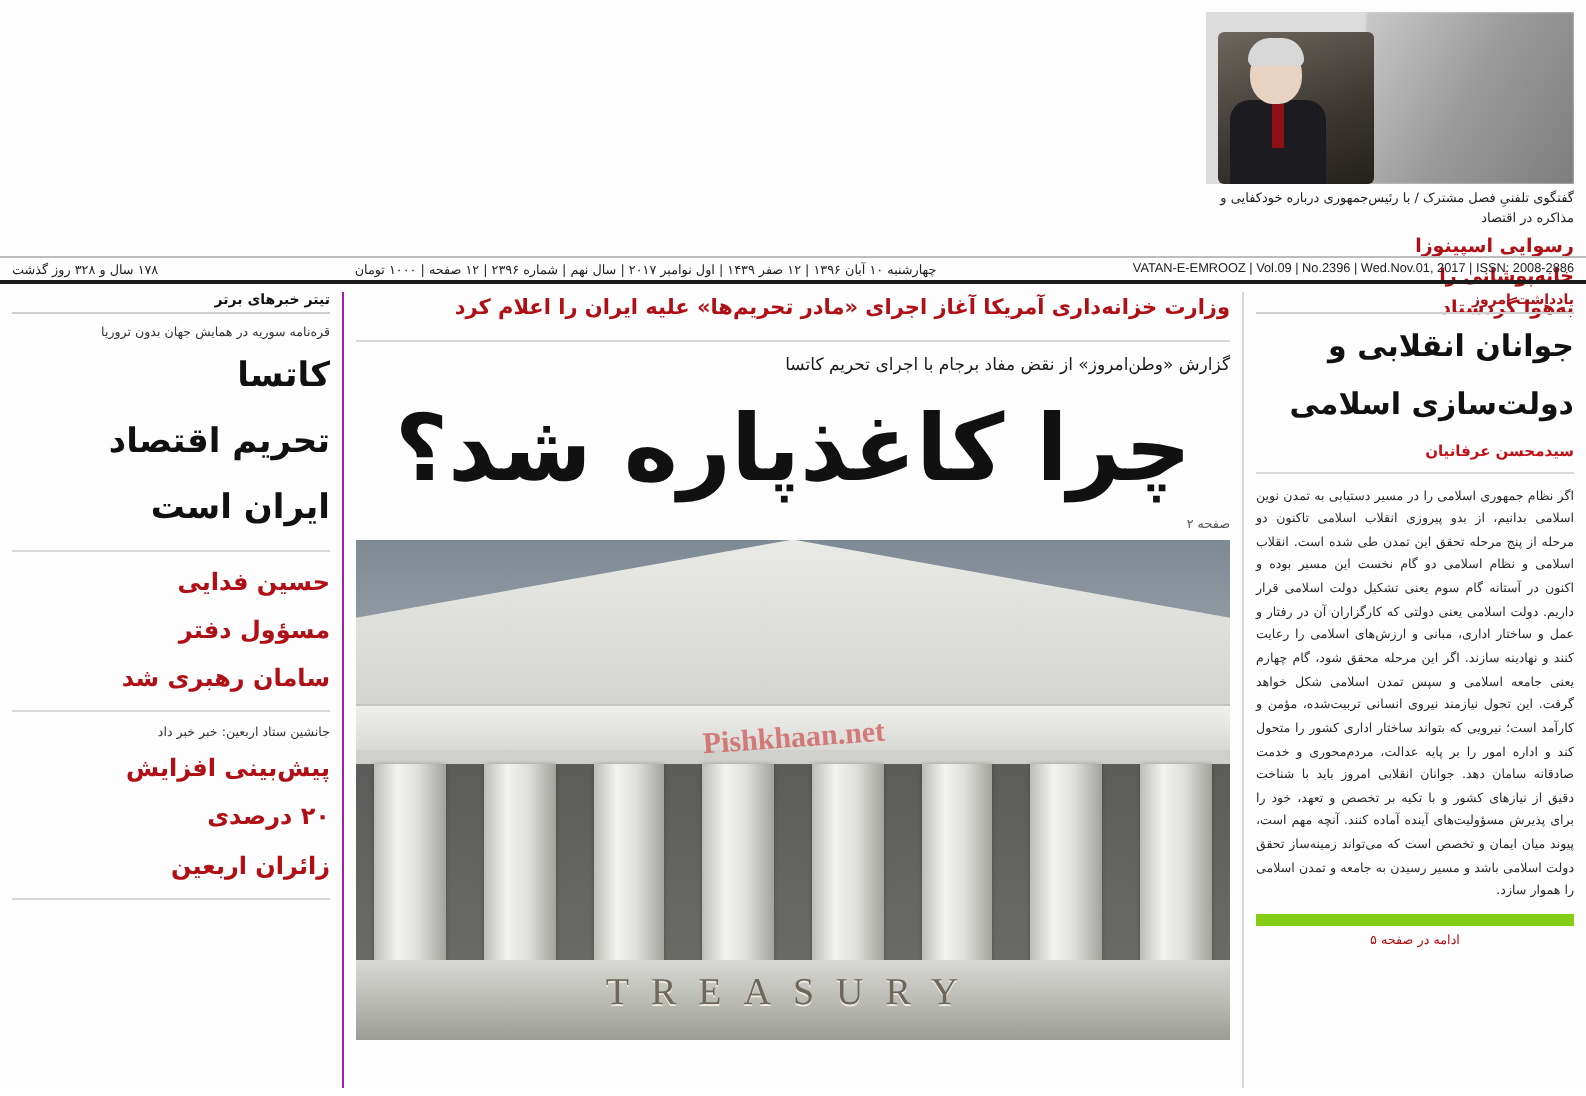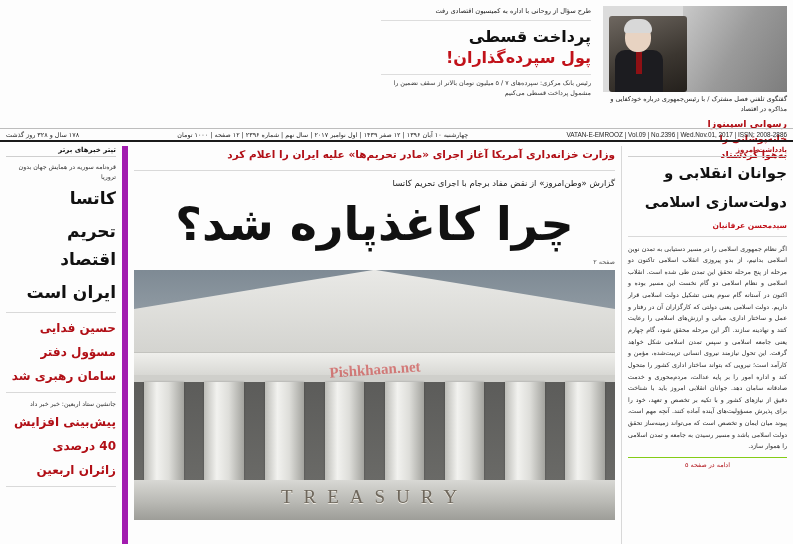--- a/index.html
+++ b/index.html
@@ -125,22 +125,22 @@
   }
   
   .col-right{
     width:172px;padding:0 6px;box-sizing:border-box;text-align:right;
     border-left:1px solid #d8d8d8;
   }
   .col-main{
     flex:1;padding:0 6px;box-sizing:border-box;text-align:right;
   }
   .col-left{
-    width:128px;padding:0 6px 0 6px;box-sizing:border-box;text-align:right;
-    border-right:6px solid #a21caf;
+    width:172px;padding:0 6px 0 6px;box-sizing:border-box;text-align:right;
+    border-right:1px solid #a21caf;
   }
 
   .sec-label{
     font-size:7px;color:#b10f16;border-bottom:1px solid #cfcfcf;
     padding-bottom:2px;margin-bottom:5px;font-weight:bold;
   }
   .sec-label.dark{color:#111;}
 
   .rh-hl{
     font-size:15px;font-weight:bold;color:#111;line-height:1.55;
@@ -150,21 +150,21 @@
     font-size:7.5px;color:#c1121a;font-weight:bold;margin-bottom:4px;
   }
   .rh-divider{border-top:1px solid #d9d9d9;margin:6px 0;}
 
   .body-text{
     font-size:6.3px;color:#2a2a2a;line-height:1.85;text-align:justify;
     direction:rtl;
   }
   .more{
     font-size:6.4px;color:#b10f16;margin-top:5px;text-align:center;
-    border-top:1px solid #84cc16;padding-top:3px;
+    border-top:6px solid #84cc16;padding-top:3px;
   }
 
   
   .over-1{
     font-size:10.5px;font-weight:bold;color:#b10f16;line-height:1.7;
     border-bottom:1px solid #d9d9d9;padding-bottom:6px;margin-bottom:5px;
   }
   .over-2{
     font-size:8.5px;color:#1a1a1a;line-height:1.7;margin-bottom:6px;
   }
@@ -266,26 +266,20 @@
         <div class="hair"></div>
         <div class="tie"></div>
       </div>
       <div class="cap">گفتگوی تلفنی‌ِ فصل مشترک / با رئیس‌جمهوری درباره خودکفایی و مذاکره در اقتصاد</div>
       <div class="redline">رسوایی اسپینوزا</div>
       <div class="redline">خانه‌پوشانی را</div>
       <div class="redline">به‌هوا گردستاد</div>
     </div>
 
 
-    <div class="mast-right">
-      <div class="lede">طرح سؤال از روحانی با اداره به کمیسیون اقتصادی رفت</div>
-      <div class="big1">پرداخت قسطی</div>
-      <div class="big2 excl">پول سپرده‌گذاران!</div>
-      <div class="sub">رئیس بانک مرکزی: سپرده‌های ۷ / ۵ میلیون تومان بالاتر از سقف تضمین را مشمول پرداخت قسطی می‌کنیم</div>
-    </div>
   </div>
 
   <div class="infobar">
     <div class="seg ltr">VATAN-E-EMROOZ | Vol.09 | No.2396 | Wed.Nov.01, 2017 | ISSN: 2008-2886</div>
     <div class="seg">چهارشنبه ۱۰ آبان ۱۳۹۶ | ۱۲ صفر ۱۴۳۹ | اول نوامبر ۲۰۱۷ | سال نهم | شماره ۲۳۹۶ | ۱۲ صفحه | ۱۰۰۰ تومان</div>
     <div class="seg">۱۷۸ سال و ۳۲۸ روز گذشت</div>
   </div>
 
   <div class="content">
 
@@ -343,21 +337,21 @@
       <div>
         <div class="lf-item-hl red">حسین فدایی</div>
         <div class="lf-item-hl red">مسؤول دفتر</div>
         <div class="lf-item-hl red">سامان رهبری شد</div>
       </div>
       <div class="hr-thin"></div>
 
       <div>
         <div class="lf-kicker">جانشین ستاد اربعین: خبر خبر داد</div>
         <div class="lf-item-hl red">پیش‌بینی افزایش</div>
-        <div class="lf-item-hl red">40 درصدی</div>
+        <div class="lf-item-hl red">۲۰ درصدی</div>
         <div class="lf-item-hl red">زائران اربعین</div>
       </div>
       <div class="hr-thin"></div>
 
 
     </div>
   </div>
 
   <div class="footer-strip"></div>
 </div>

